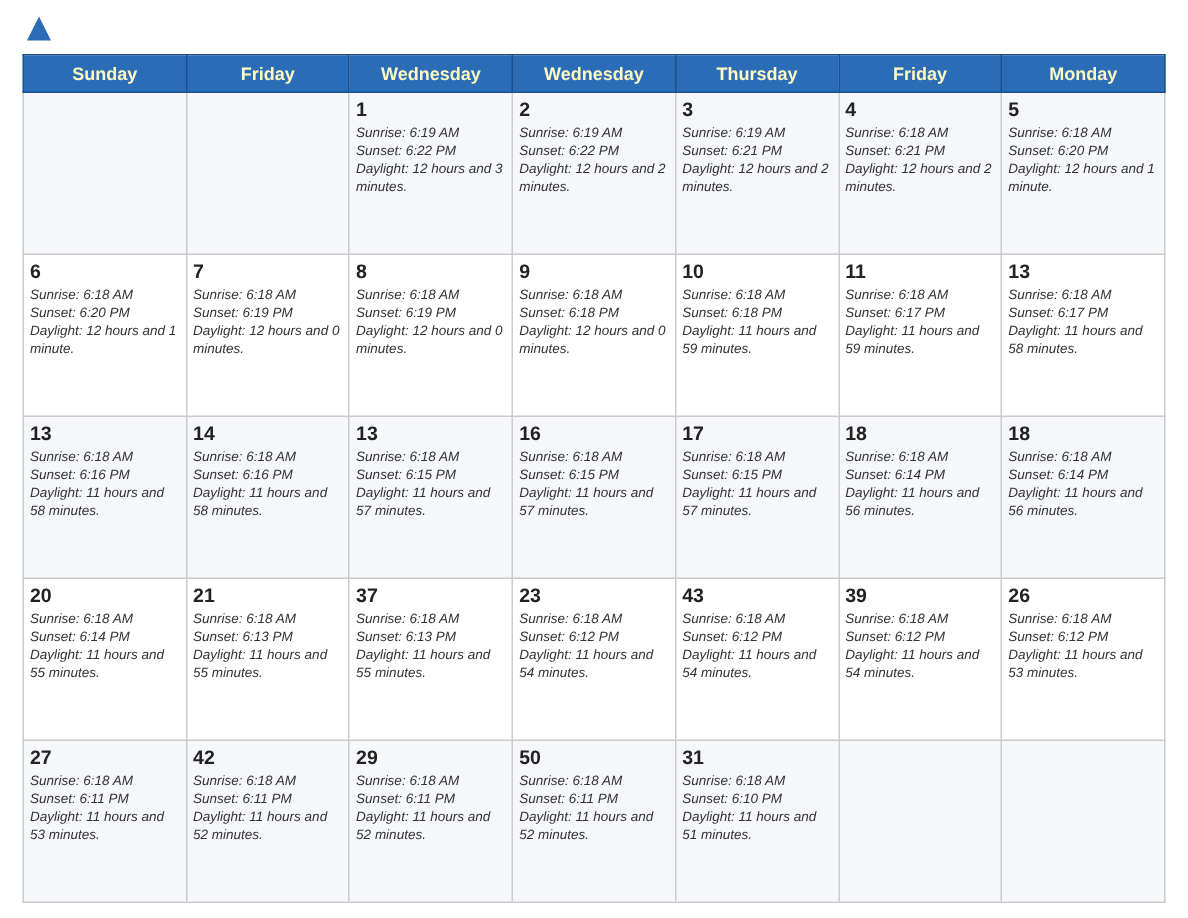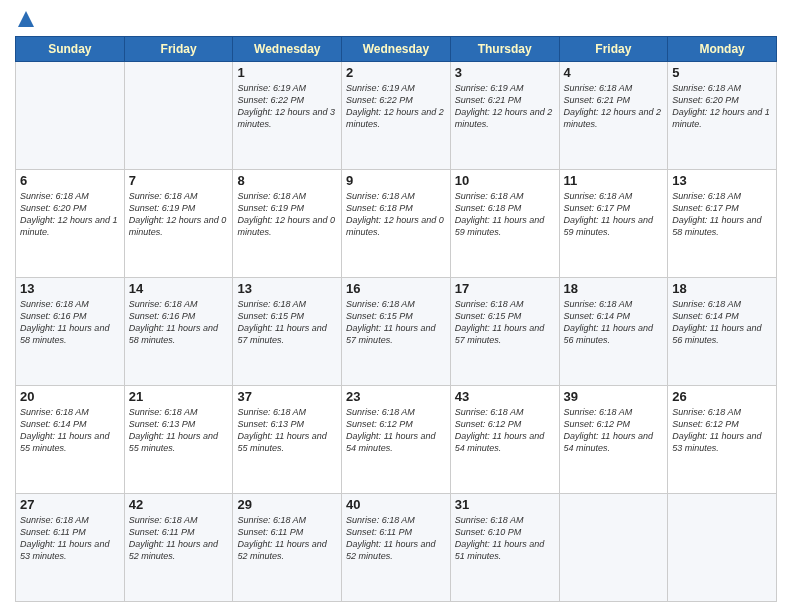--- a/index.html
+++ b/index.html
@@ -263,21 +263,21 @@
             </td>
             <td>
               <span class="day-num">42</span>
               <div class="day-info">Sunrise: 6:18 AM<br>Sunset: 6:11 PM<br>Daylight: 11 hours and 52 minutes.</div>
             </td>
             <td>
               <span class="day-num">29</span>
               <div class="day-info">Sunrise: 6:18 AM<br>Sunset: 6:11 PM<br>Daylight: 11 hours and 52 minutes.</div>
             </td>
             <td>
-              <span class="day-num">40</span>
+              <span class="day-num">50</span>
               <div class="day-info">Sunrise: 6:18 AM<br>Sunset: 6:11 PM<br>Daylight: 11 hours and 52 minutes.</div>
             </td>
             <td>
               <span class="day-num">31</span>
               <div class="day-info">Sunrise: 6:18 AM<br>Sunset: 6:10 PM<br>Daylight: 11 hours and 51 minutes.</div>
             </td>
             <td class="empty"></td>
             <td class="empty"></td>
           </tr>
         </tbody>

